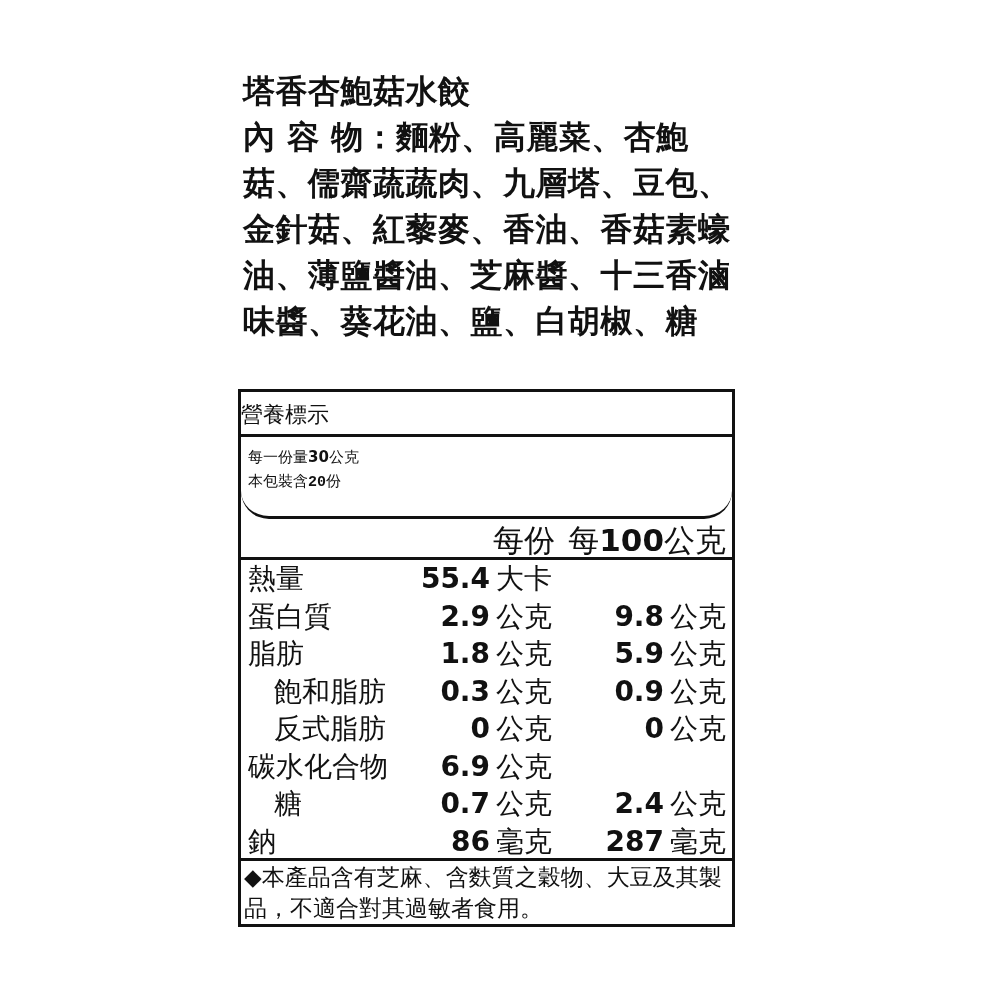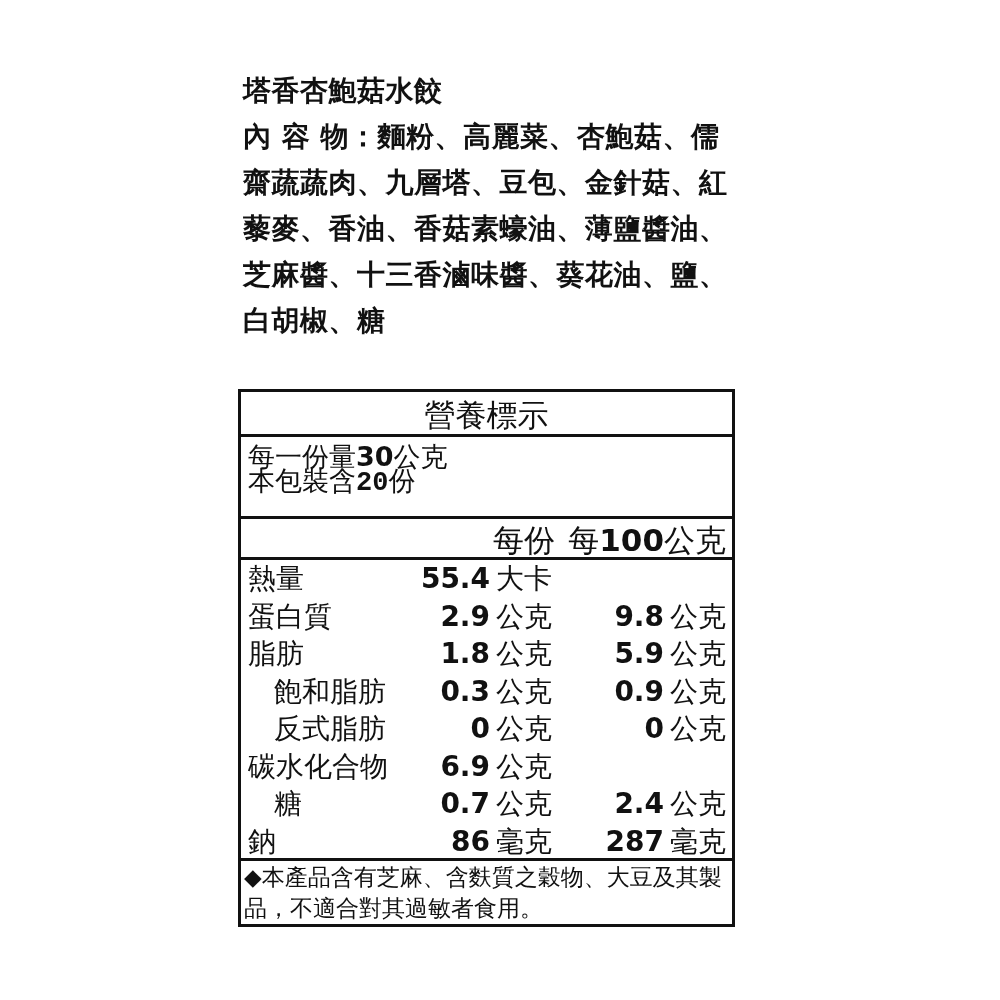--- a/index.html
+++ b/index.html
@@ -13,21 +13,21 @@
       position: relative;
       overflow: hidden;
       font-family: "DejaVu Sans", "Liberation Sans", sans-serif;
       color: #111111;
     }
     .ingredients {
       position: absolute;
       left: 243px;
       top: 68px;
       width: 495px;
-      font-size: 28px;
+      font-size: 32px;
       line-height: 46px;
       font-weight: bold;
       letter-spacing: 0.5px;
     }
     .product-title {
       display: block;
     }
     .ingredients-text {
       display: block;
       word-break: break-all;
@@ -43,28 +43,28 @@
     }
     .section {
       position: absolute;
       left: 0;
       right: 0;
       border-bottom: 3px solid #111111;
     }
     .title-row {
       top: 0;
       height: 42px;
-      text-align: center;
-      font-size: 31px;
+      font-size: 22px;
       line-height: 46px;
     }
     .serving-row {
       top: 45px;
       height: 79px;
-      font-size: 27px;
+      font-size: 15px;
+      border-radius: 28px;
     }
     .serving-line {
       position: absolute;
       left: 7px;
       height: 36px;
       line-height: 36px;
     }
     .serving-line b { font-weight: bold; }
     .header-row {
       top: 127px;

